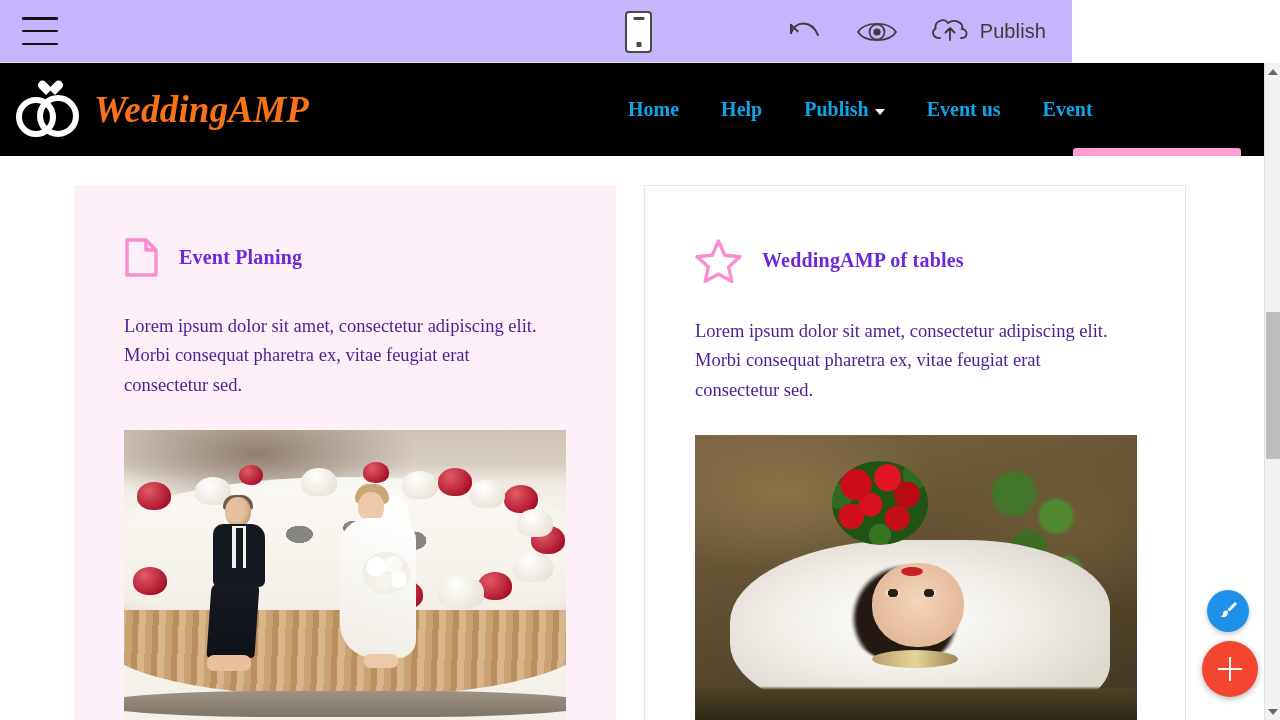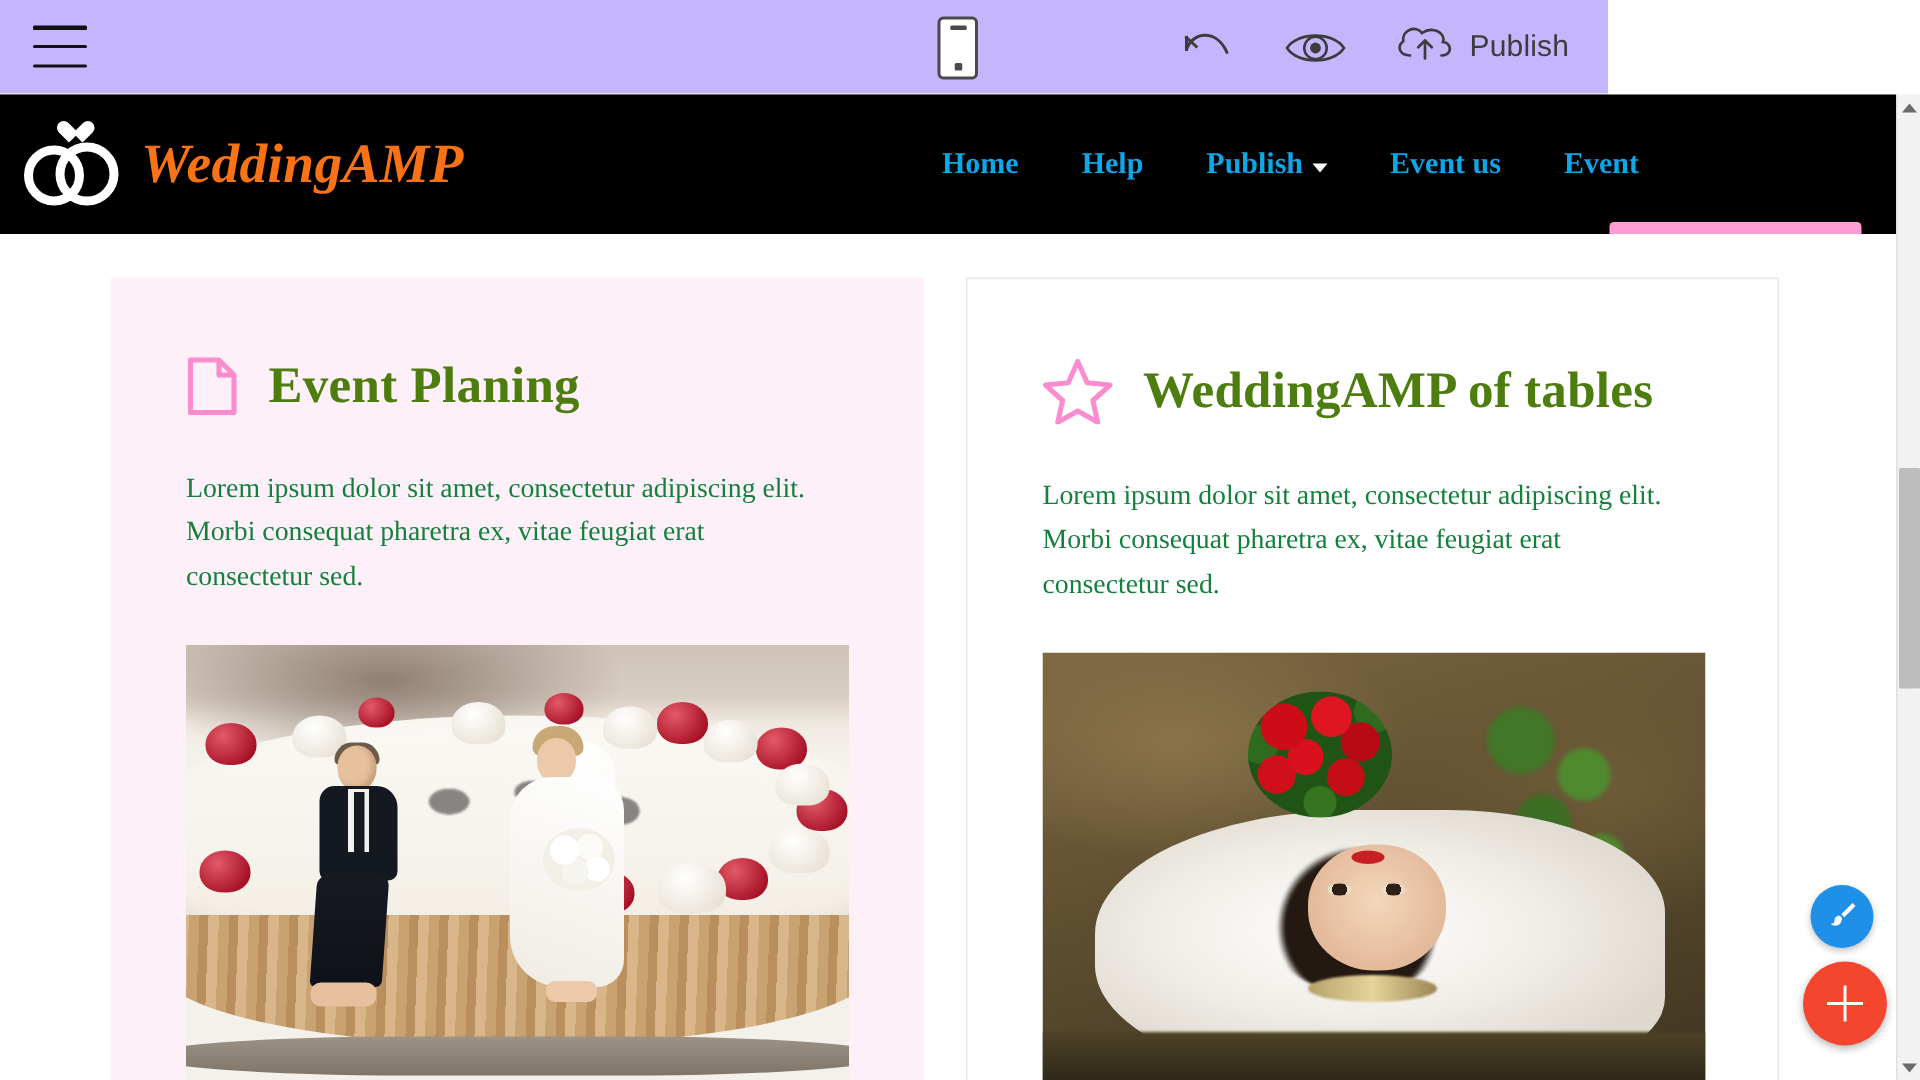--- a/index.html
+++ b/index.html
@@ -134,26 +134,26 @@
     position:absolute; top:29px;
     width:542px; height:560px;
     padding:52px 50px 0 50px;
   }
   .card.one { left:74px; background:#fdf0f8; }
   .card.two { left:644px; background:#ffffff; border:1px solid #e8e8e8; }
 
   .card-head { display:flex; align-items:center; gap:20px; margin-bottom:34px; }
   .card-title {
     font-family:"Liberation Serif", serif;
-    font-weight:bold; font-size:34px; color:#4d7c0f;
+    font-weight:bold; font-size:20px; color:#6d28d9;
     letter-spacing:.2px;
   }
   .card-text {
     font-family:"Liberation Serif", serif;
-    font-size:18.5px; line-height:1.59; color:#15803d;
+    font-size:18.5px; line-height:1.59; color:#4c1d95;
     width:420px; margin-bottom:30px;
   }
 
   .icon-doc { width:35px; height:41px; }
   .icon-star { width:47px; height:45px; }
 
   
   .photo { width:442px; height:290px; overflow:hidden; position:relative; }
 
   

